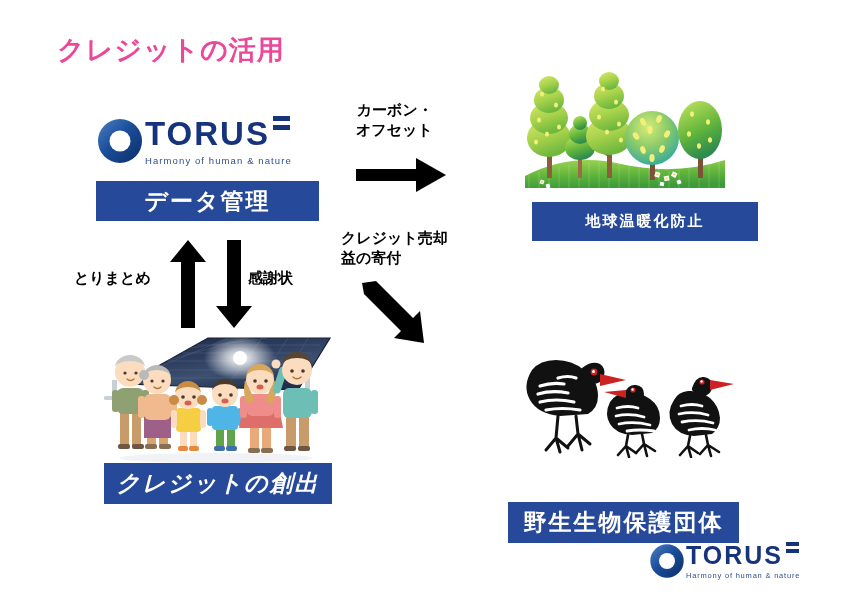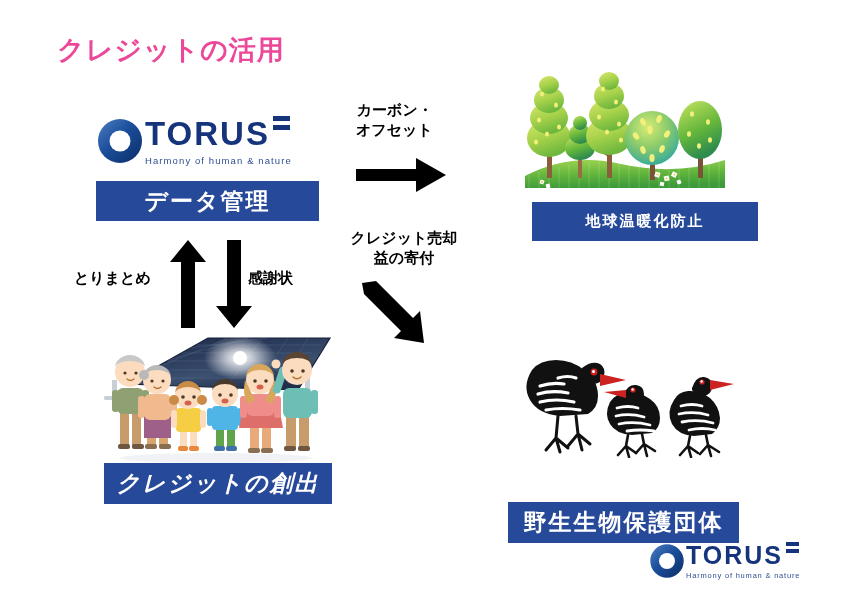--- a/index.html
+++ b/index.html
@@ -51,21 +51,21 @@
   
   .arrow-caption {
     position: absolute;
     font-size: 15px;
     font-weight: bold;
     color: #000000;
     line-height: 1.35;
     white-space: nowrap;
   }
   #cap-carbon-offset { left: 356px; top: 100px; text-align: right; }
-  #cap-credit-kifu   { left: 341px; top: 228px; text-align: center; width: 126px; }
+  #cap-credit-kifu   { left: 341px; top: 228px; text-align: left; width: 126px; }
   #cap-torimatome    { left: 74px;  top: 268px; }
   #cap-kanshajo      { left: 248px; top: 268px; }
 
   
   .arrow-svg { position: absolute; }
   #arrow-right    { left: 354px; top: 156px; }
   #arrow-diagonal { left: 358px; top: 280px; }
   #arrow-up       { left: 168px; top: 238px; }
   #arrow-down     { left: 214px; top: 238px; }
 

